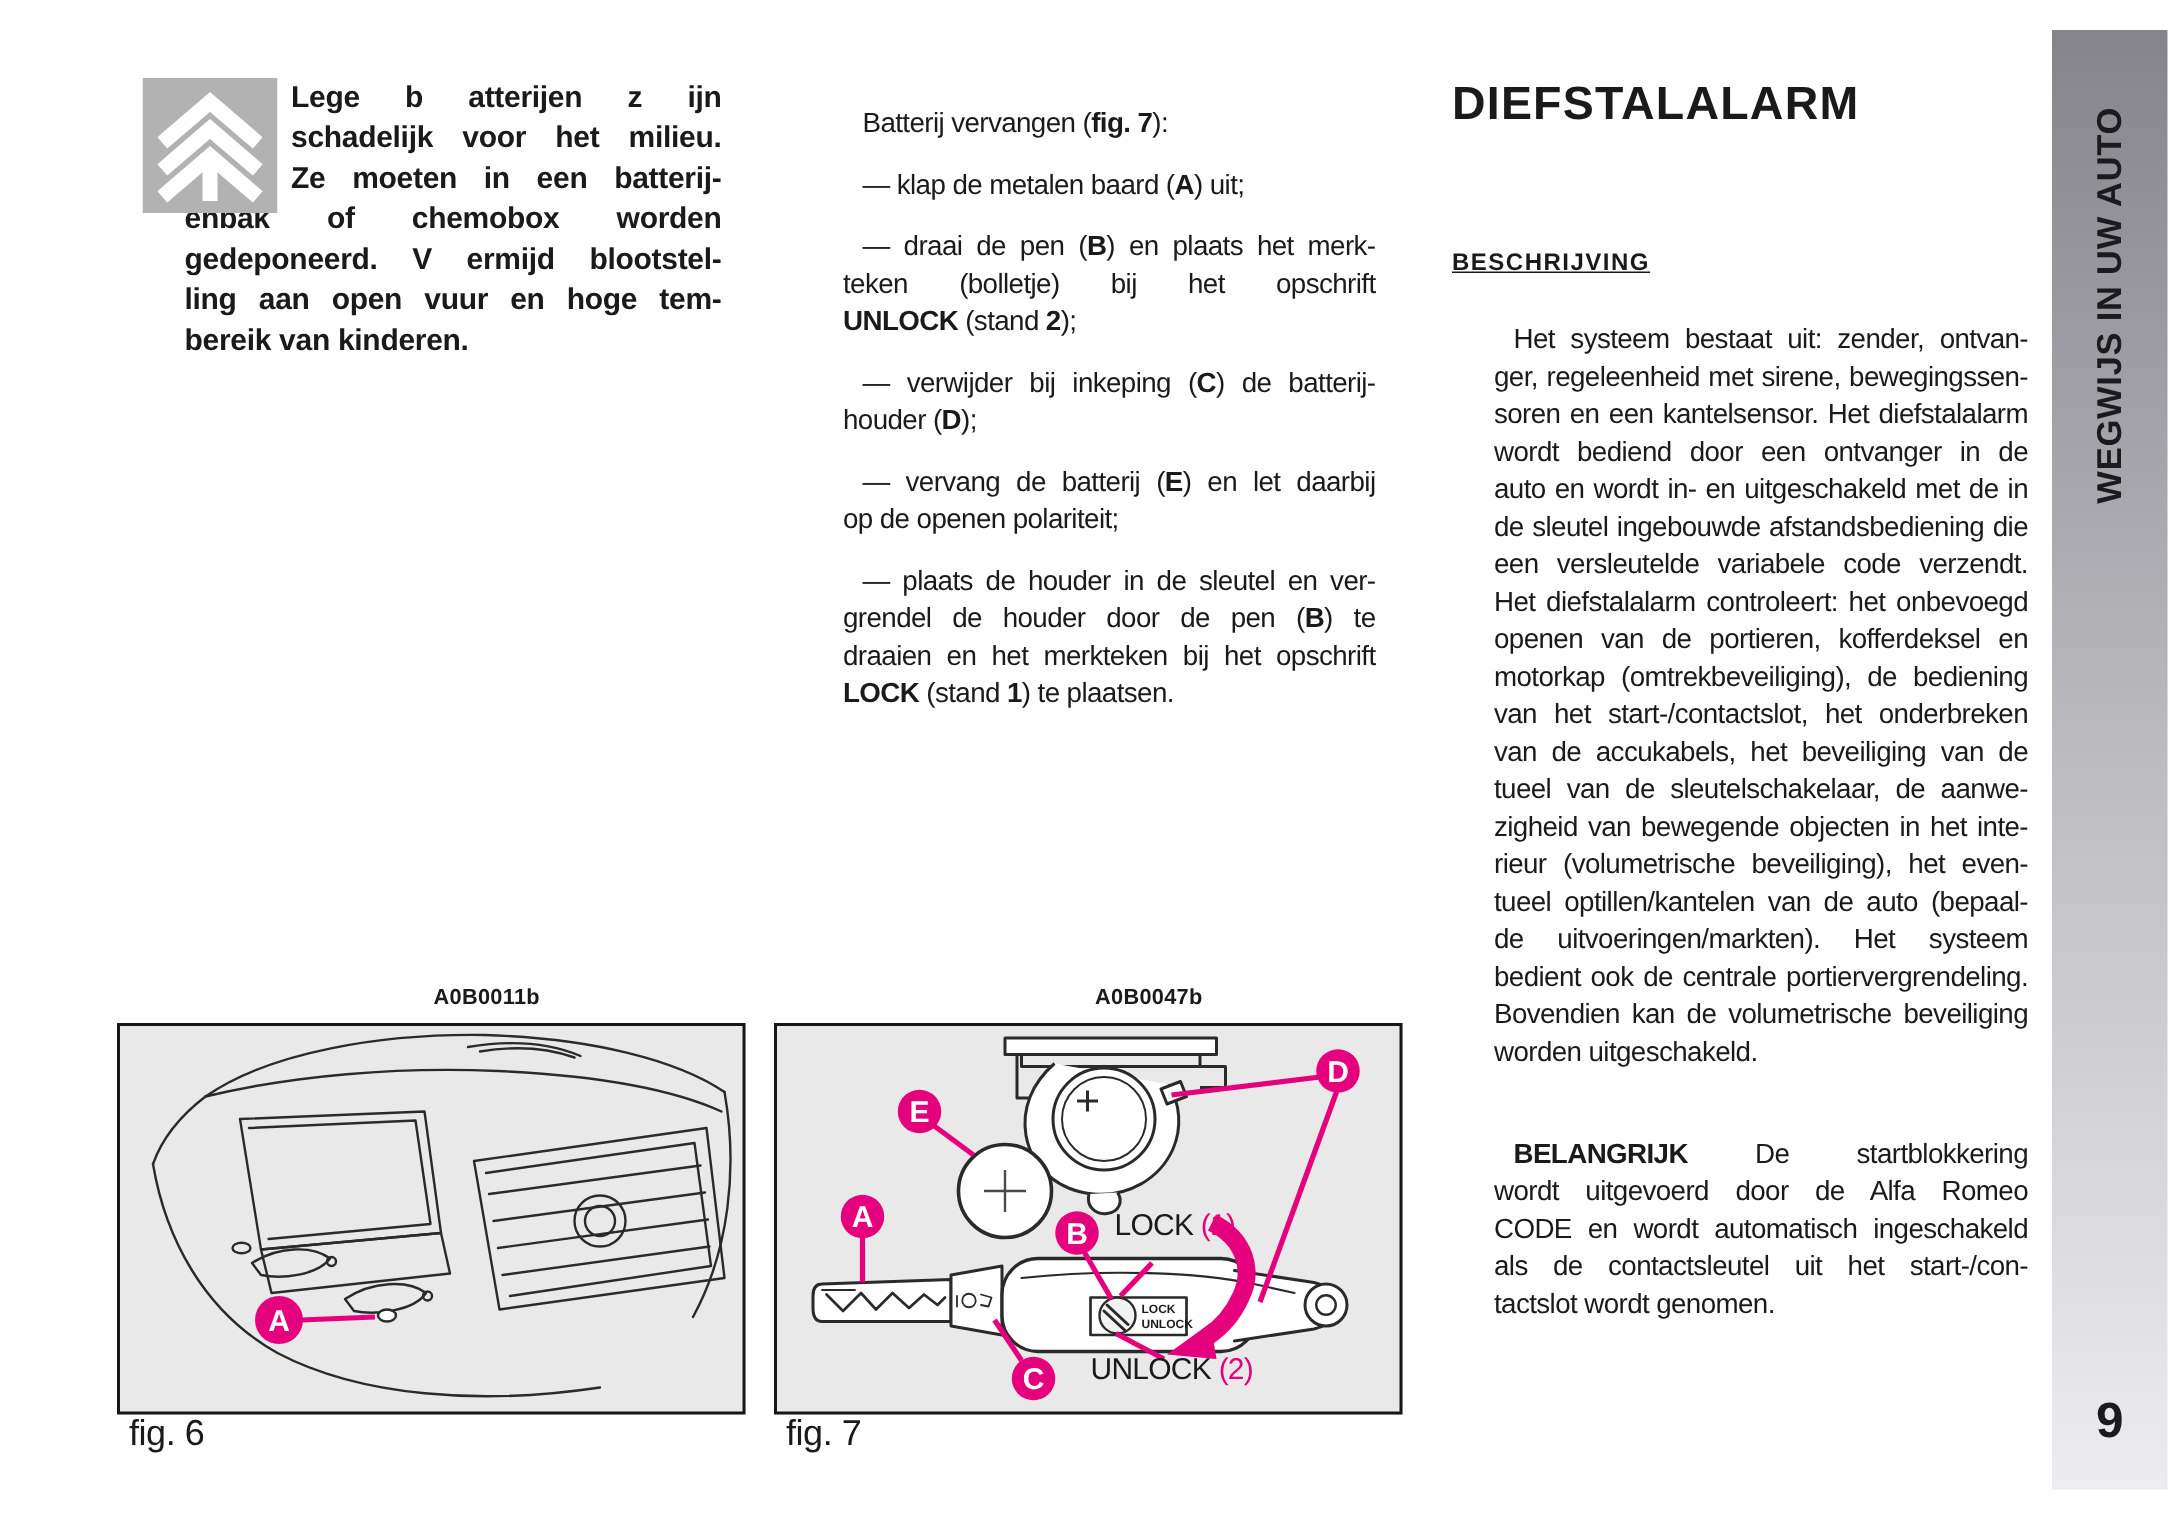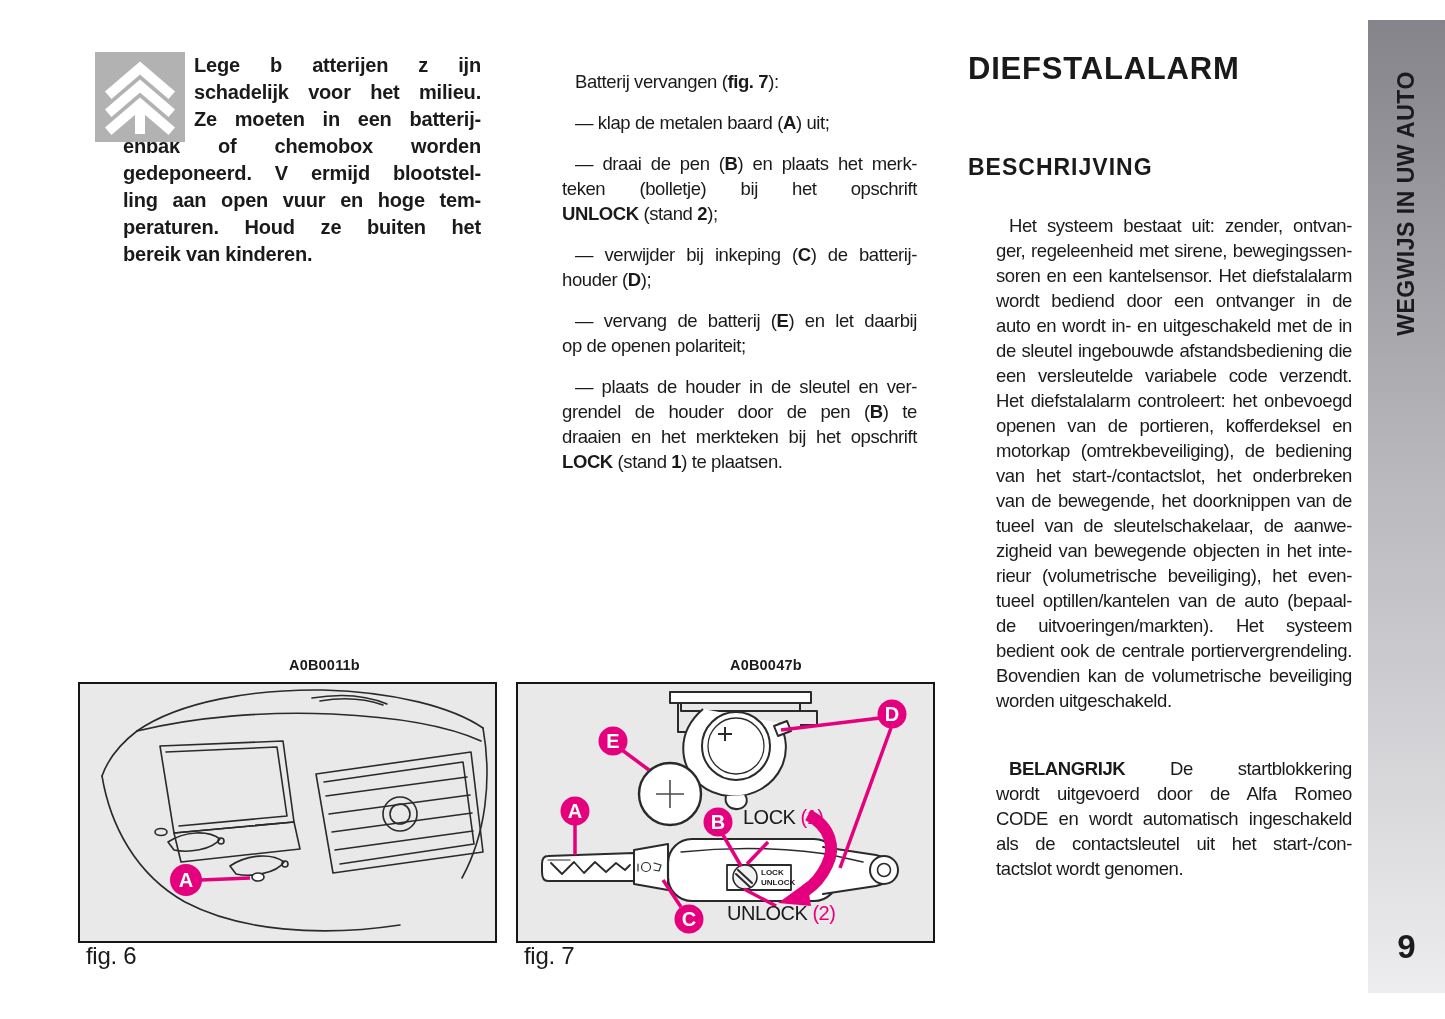--- a/index.html
+++ b/index.html
@@ -24,22 +24,22 @@
   #instructions-block{
     position:absolute;left:534px;top:53px;width:383px;
     font-size:18.5px;line-height:25px;letter-spacing:-0.4px;
   }
 
   #article-title{
     position:absolute;left:968px;top:51px;width:384px;
     font-size:31px;font-weight:700;letter-spacing:0.8px;
   }
   #article-subtitle{
-    position:absolute;left:968px;top:154px;width:384px;
-    font-size:23px;font-weight:700;letter-spacing:1px;
+    position:absolute;left:968px;top:167px;width:384px;
+    font-size:16px;font-weight:700;letter-spacing:1px;text-decoration:underline;
   }
   #article-body{
     position:absolute;left:968px;top:197px;width:384px;
     font-size:18.5px;line-height:25px;letter-spacing:-0.4px;
   }
   #article-important{
     position:absolute;left:968px;top:740px;width:384px;
     font-size:18.5px;line-height:25px;letter-spacing:-0.4px;
   }
 
@@ -95,21 +95,20 @@
       <rect x="40" y="54" width="10" height="28" fill="#ffffff"></rect>
     </svg>
   </div>
   <div>
       <div class="ln jl">Lege b atterijen z ijn</div>
       <div class="ln jl">schadelijk voor het milieu.</div>
       <div class="ln jl">Ze moeten in een batterij-</div>
       <div class="ln jl">enbak of chemobox worden</div>
       <div class="ln jl">gedeponeerd. V ermijd blootstel-</div>
       <div class="ln jl">ling aan open vuur en hoge tem-</div>
-      <div class="ln jl">peraturen. Houd ze buiten het</div>
       <div class="ln">bereik van kinderen.</div>
     </div>
 </div>
 
 <div id="instructions-block">
     <div class="para">
       <div class="ln ind">Batterij vervangen (<b>fig. 7</b>):</div>
     </div>
     <div class="para">
       <div class="ln ind">— klap de metalen baard (<b>A</b>) uit;</div>
@@ -143,21 +142,21 @@
       <div class="ln jl">ger, regeleenheid met sirene, bewegingssen-</div>
       <div class="ln jl">soren en een kantelsensor. Het diefstalalarm</div>
       <div class="ln jl">wordt bediend door een ontvanger in de</div>
       <div class="ln jl">auto en wordt in- en uitgeschakeld met de in</div>
       <div class="ln jl">de sleutel ingebouwde afstandsbediening die</div>
       <div class="ln jl">een versleutelde variabele code verzendt.</div>
       <div class="ln jl">Het diefstalalarm controleert: het onbevoegd</div>
       <div class="ln jl">openen van de portieren, kofferdeksel en</div>
       <div class="ln jl">motorkap (omtrekbeveiliging), de bediening</div>
       <div class="ln jl">van het start-/contactslot, het onderbreken</div>
-      <div class="ln jl">van de bewegende, het doorknippen van de</div>
+      <div class="ln jl">van de accukabels, het beveiliging van de</div>
       <div class="ln jl">tueel van de sleutelschakelaar, de aanwe-</div>
       <div class="ln jl">zigheid van bewegende objecten in het inte-</div>
       <div class="ln jl">rieur (volumetrische beveiliging), het even-</div>
       <div class="ln jl">tueel optillen/kantelen van de auto (bepaal-</div>
       <div class="ln jl">de uitvoeringen/markten). Het systeem</div>
       <div class="ln jl">bedient ook de centrale portiervergrendeling.</div>
       <div class="ln jl">Bovendien kan de volumetrische beveiliging</div>
       <div class="ln">worden uitgeschakeld.</div>
     </div>
   </div>

